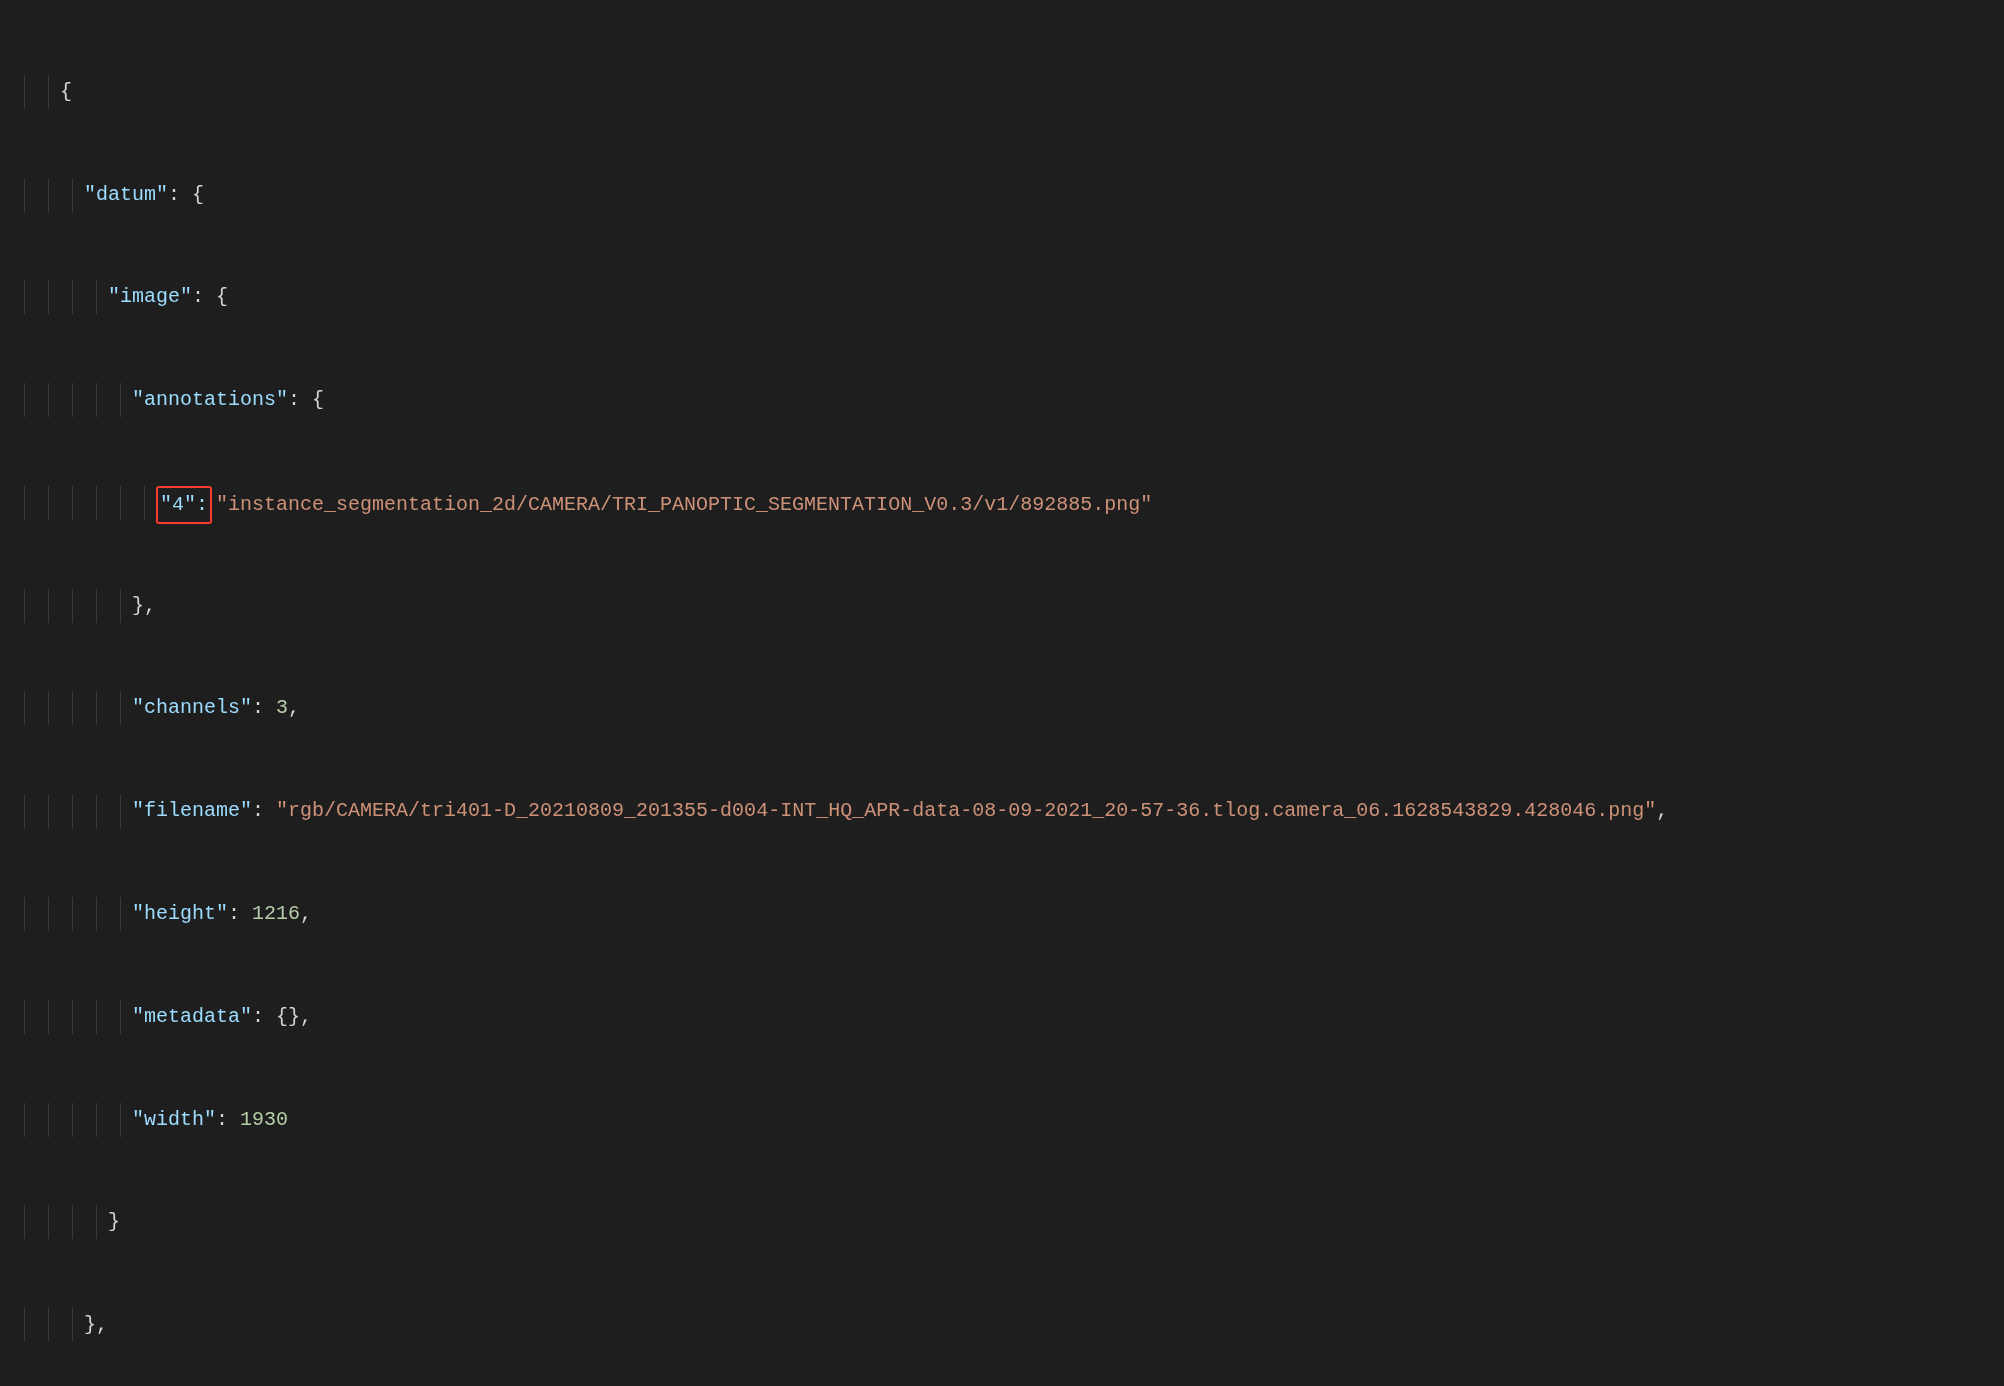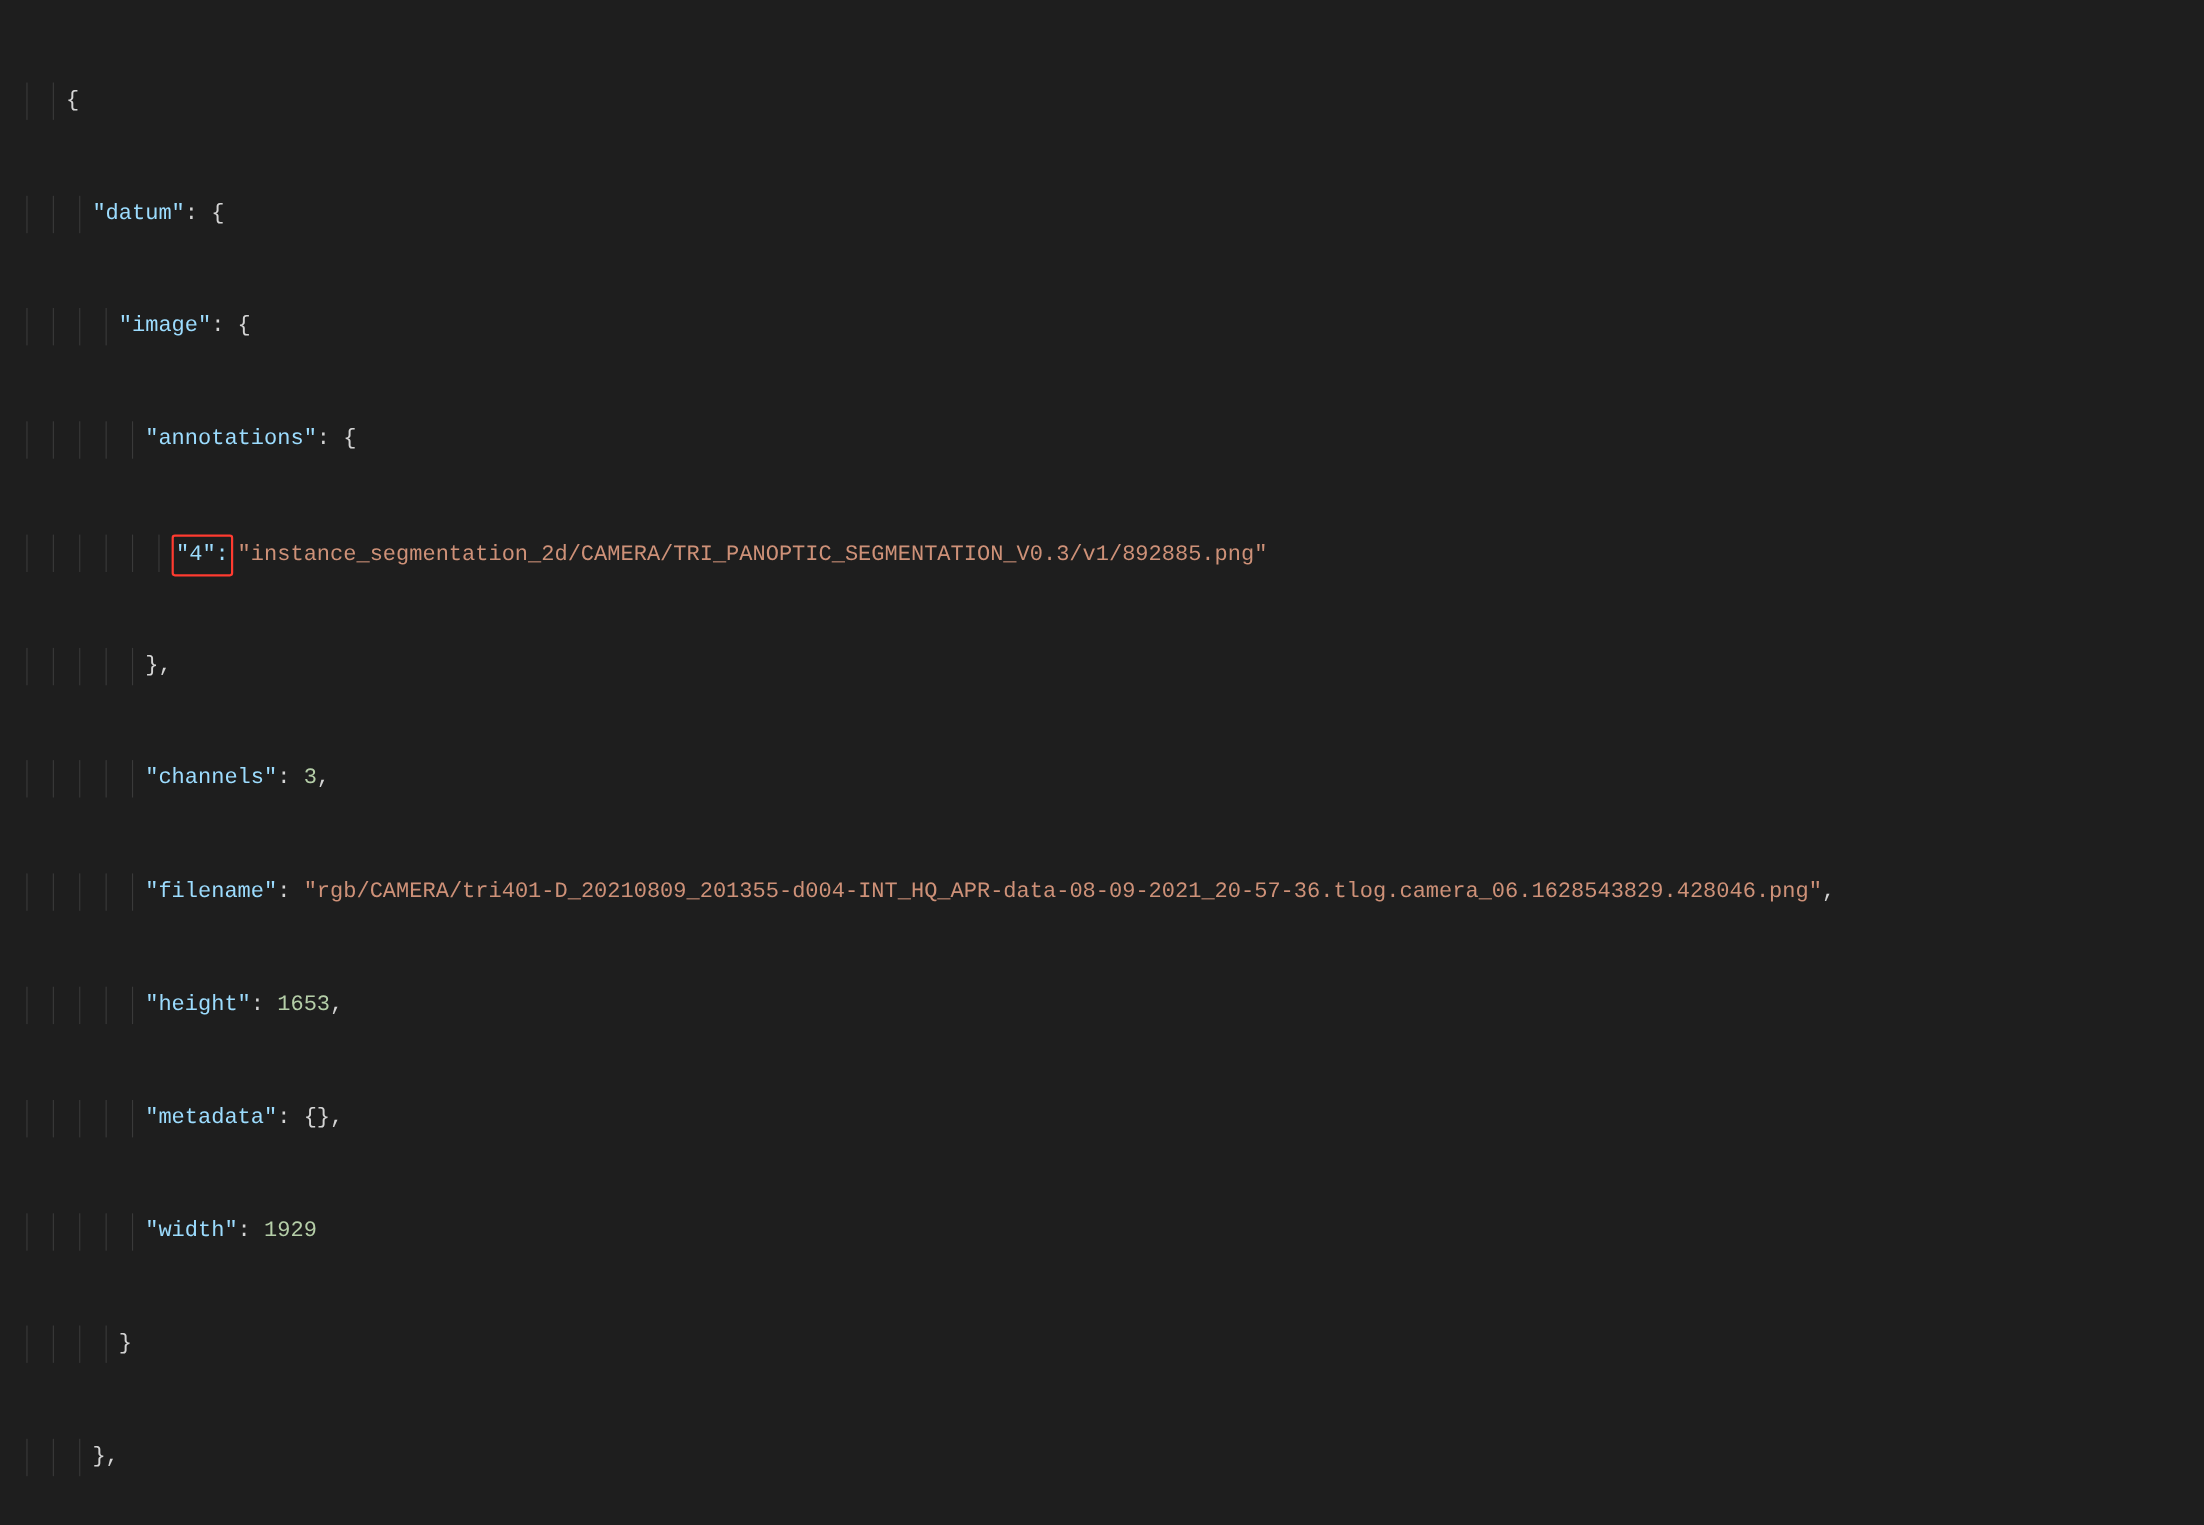--- a/index.html
+++ b/index.html
@@ -76,25 +76,25 @@
 <div class="line ind5"><span class="guide g1"></span><span class="guide g2"></span><span class="guide g3"></span><span class="guide g4"></span><span class="guide g5"></span><span class="key">"annotations"</span><span class="punc">: {</span></div>
 
 <div class="line ind6"><span class="guide g1"></span><span class="guide g2"></span><span class="guide g3"></span><span class="guide g4"></span><span class="guide g5"></span><span class="guide g6"></span><span class="box"><span class="key">"4":</span></span><span class="str">"instance_segmentation_2d/CAMERA/TRI_PANOPTIC_SEGMENTATION_V0.3/v1/892885.png"</span></div>
 
 <div class="line ind5"><span class="guide g1"></span><span class="guide g2"></span><span class="guide g3"></span><span class="guide g4"></span><span class="guide g5"></span><span class="punc">},</span></div>
 
 <div class="line ind5"><span class="guide g1"></span><span class="guide g2"></span><span class="guide g3"></span><span class="guide g4"></span><span class="guide g5"></span><span class="key">"channels"</span><span class="punc">: </span><span class="num">3</span><span class="punc">,</span></div>
 
 <div class="line ind5"><span class="guide g1"></span><span class="guide g2"></span><span class="guide g3"></span><span class="guide g4"></span><span class="guide g5"></span><span class="key">"filename"</span><span class="punc">: </span><span class="str">"rgb/CAMERA/tri401-D_20210809_201355-d004-INT_HQ_APR-data-08-09-2021_20-57-36.tlog.camera_06.1628543829.428046.png"</span><span class="punc">,</span></div>
 
-<div class="line ind5"><span class="guide g1"></span><span class="guide g2"></span><span class="guide g3"></span><span class="guide g4"></span><span class="guide g5"></span><span class="key">"height"</span><span class="punc">: </span><span class="num">1653</span><span class="punc">,</span></div>
+<div class="line ind5"><span class="guide g1"></span><span class="guide g2"></span><span class="guide g3"></span><span class="guide g4"></span><span class="guide g5"></span><span class="key">"height"</span><span class="punc">: </span><span class="num">1216</span><span class="punc">,</span></div>
 
 <div class="line ind5"><span class="guide g1"></span><span class="guide g2"></span><span class="guide g3"></span><span class="guide g4"></span><span class="guide g5"></span><span class="key">"metadata"</span><span class="punc">: {},</span></div>
 
-<div class="line ind5"><span class="guide g1"></span><span class="guide g2"></span><span class="guide g3"></span><span class="guide g4"></span><span class="guide g5"></span><span class="key">"width"</span><span class="punc">: </span><span class="num">1929</span></div>
+<div class="line ind5"><span class="guide g1"></span><span class="guide g2"></span><span class="guide g3"></span><span class="guide g4"></span><span class="guide g5"></span><span class="key">"width"</span><span class="punc">: </span><span class="num">1930</span></div>
 
 <div class="line ind4"><span class="guide g1"></span><span class="guide g2"></span><span class="guide g3"></span><span class="guide g4"></span><span class="punc">}</span></div>
 
 <div class="line ind3"><span class="guide g1"></span><span class="guide g2"></span><span class="guide g3"></span><span class="punc">},</span></div>
 
 
 
 
 
 

